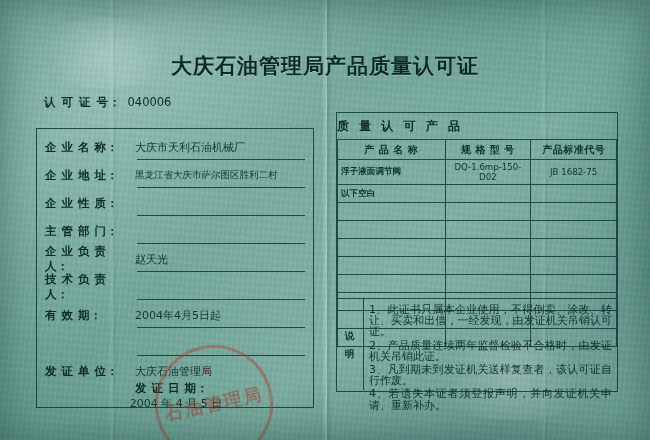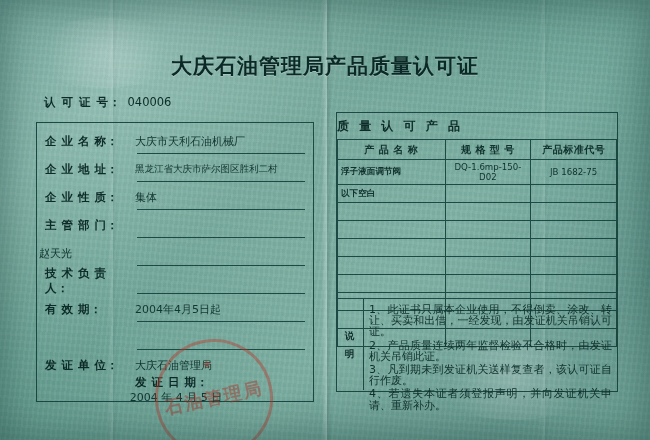--- a/index.html
+++ b/index.html
@@ -84,21 +84,21 @@
     font-weight: bold;
     color: #0d2b28;
   }
   .certno .label { letter-spacing: 1px; }
   .certno .value { margin-left: 6px; font-weight: normal; }
 
   
   .left-box {
     position: absolute;
     left: 36px;
-    top: 122px;
+    top: 128px;
     width: 276px;
     height: 278px;
     border: 1.3px solid #1d4a44;
   }
   .lrow {
     position: absolute;
     left: 0;
     width: 276px;
     height: 28px;
     display: flex;
@@ -285,31 +285,31 @@
       <div class="underline" style="left:100px;top:30px;width:168px;"></div>
 
       <div class="lrow" style="top:32px;">
         <div class="lbl">企 业 地 址：</div>
         <div class="val hand" style="font-size:9.5px;">黑龙江省大庆市萨尔图区胜利二村</div>
       </div>
       <div class="underline" style="left:100px;top:58px;width:168px;"></div>
 
       <div class="lrow" style="top:60px;">
         <div class="lbl">企 业 性 质：</div>
-        <div class="val hand">集体</div>
       </div>
       <div class="underline" style="left:100px;top:86px;width:168px;"></div>
 
       <div class="lrow" style="top:88px;">
         <div class="lbl">主 管 部 门：</div>
         <div class="val hand"></div>
       </div>
       <div class="underline" style="left:100px;top:114px;width:168px;"></div>
 
       <div class="lrow" style="top:116px;">
+        <div class="lbl">企 业 负 责 人：</div>
         <div class="val hand">赵天光</div>
       </div>
       <div class="underline" style="left:100px;top:142px;width:168px;"></div>
 
       <div class="lrow" style="top:144px;">
         <div class="lbl">技 术 负 责 人：</div>
         <div class="val hand"></div>
       </div>
       <div class="underline" style="left:100px;top:170px;width:168px;"></div>
 

